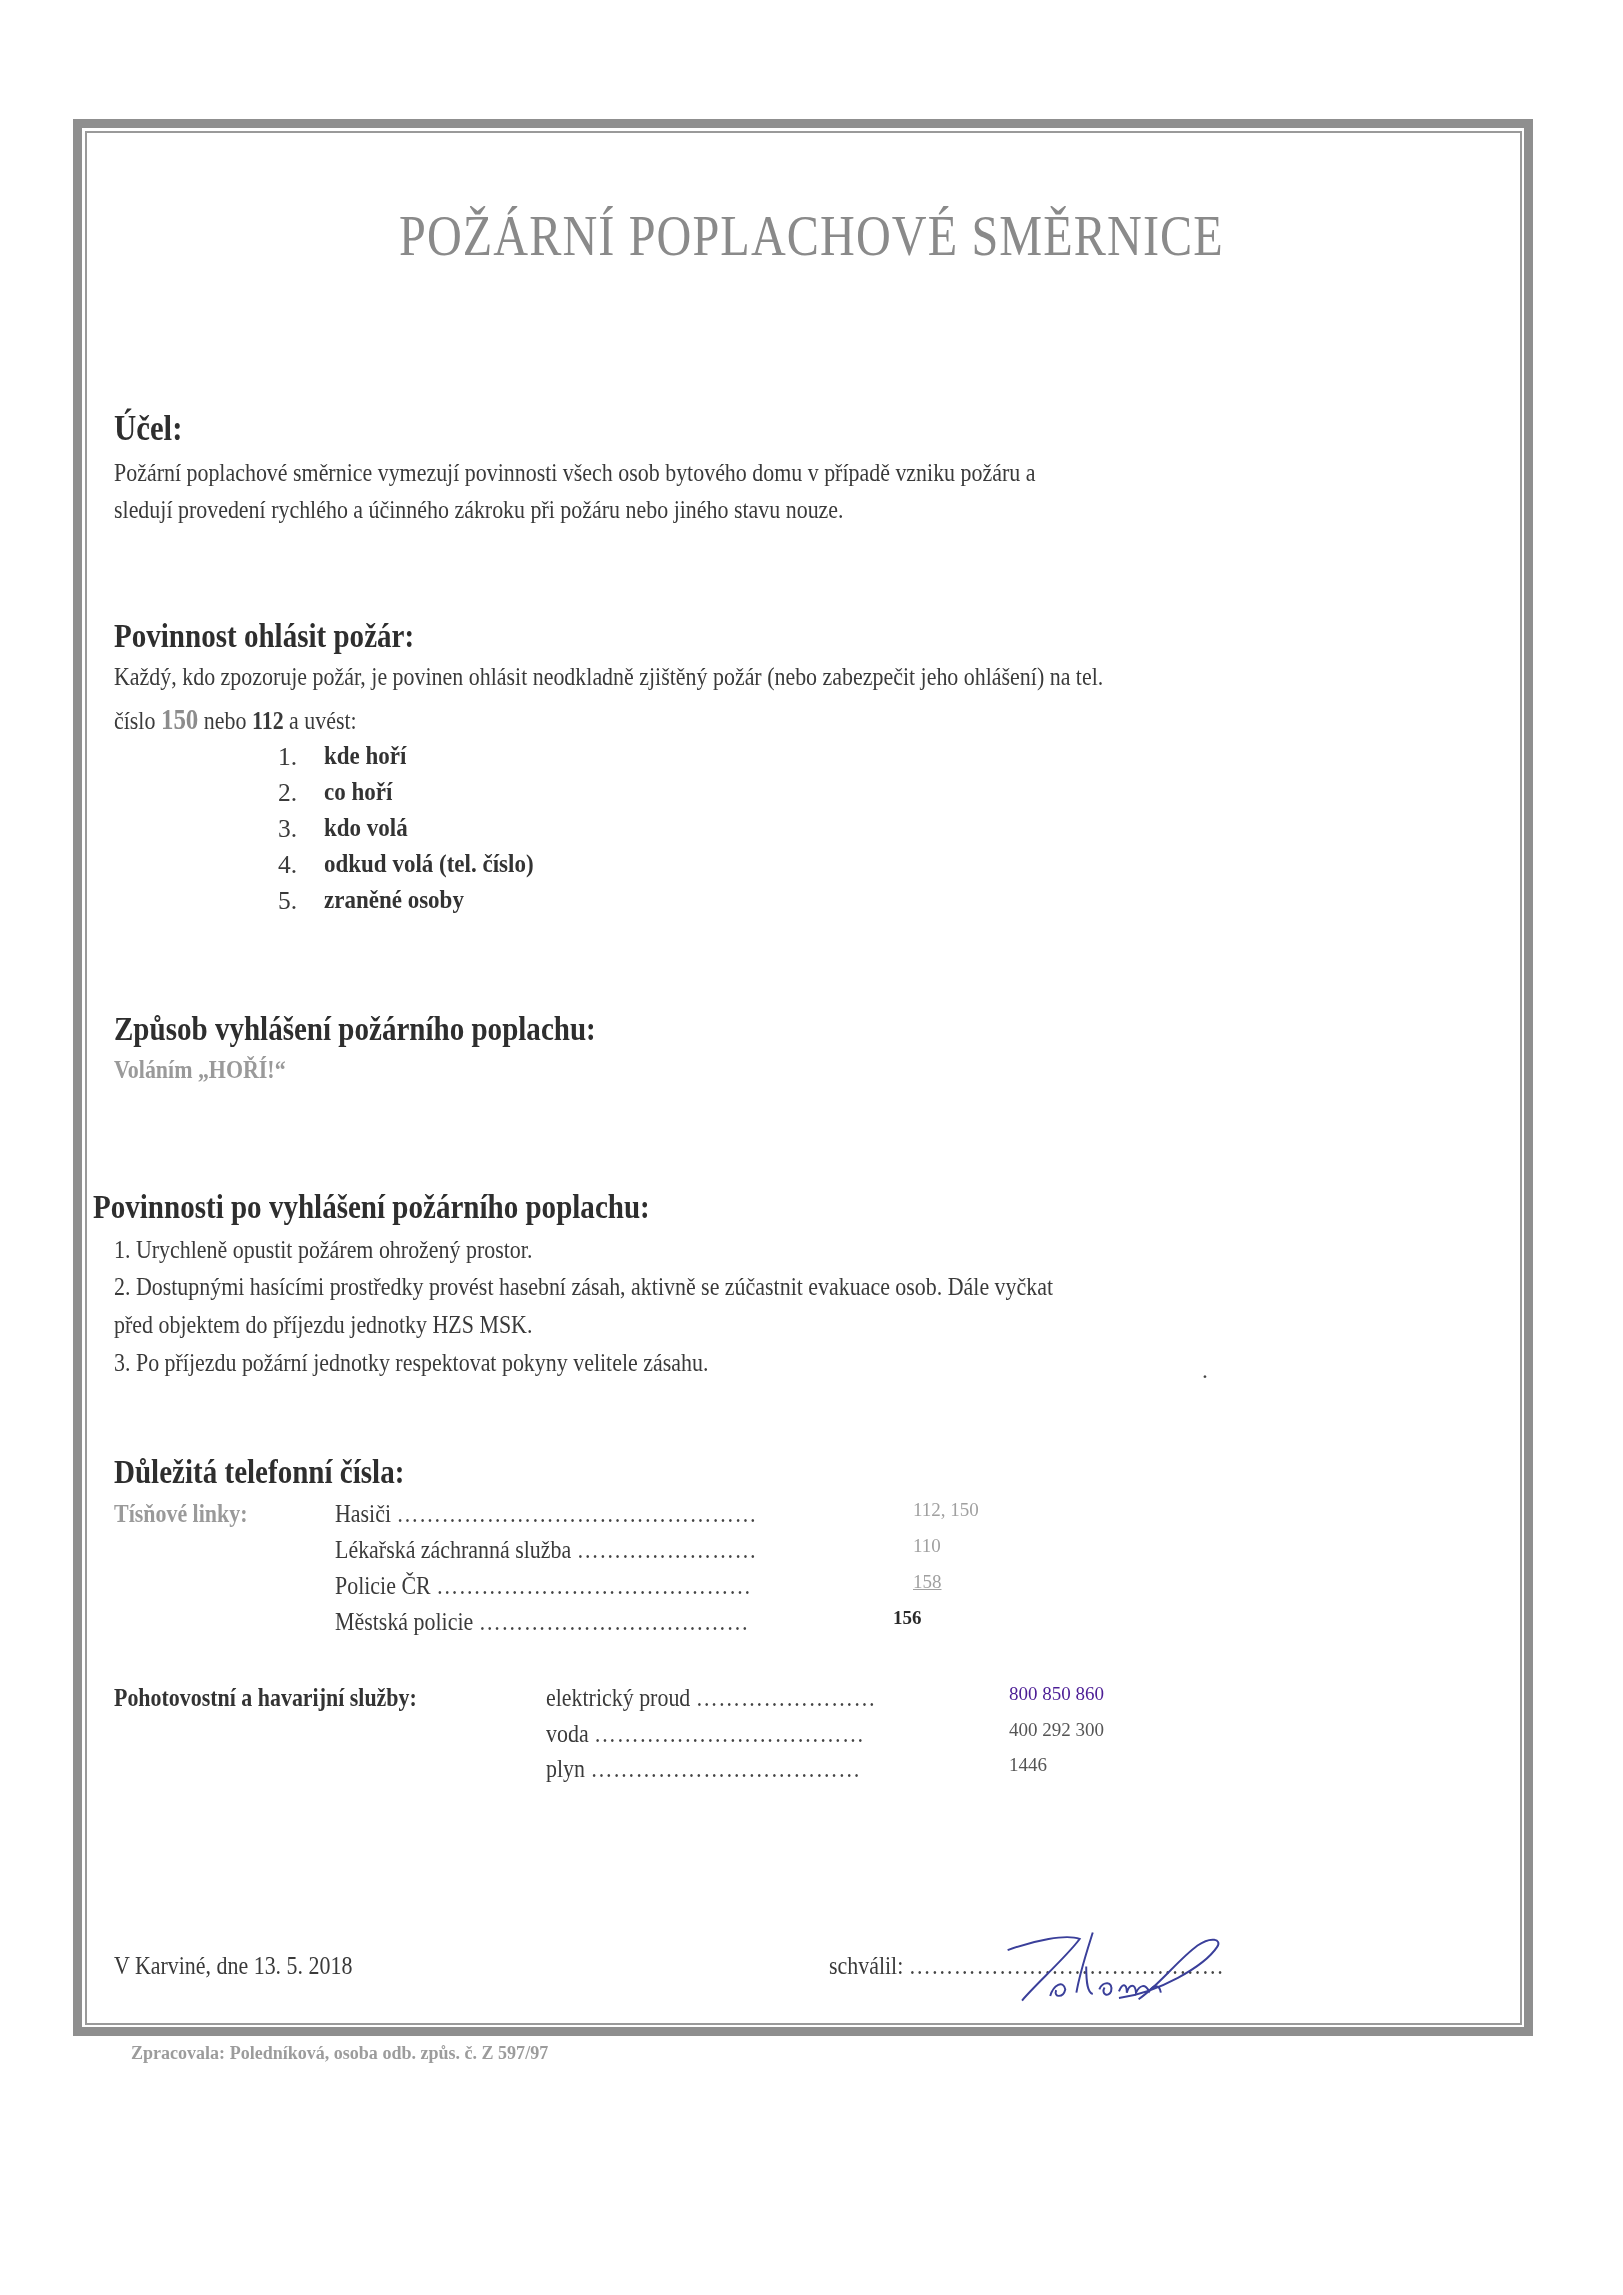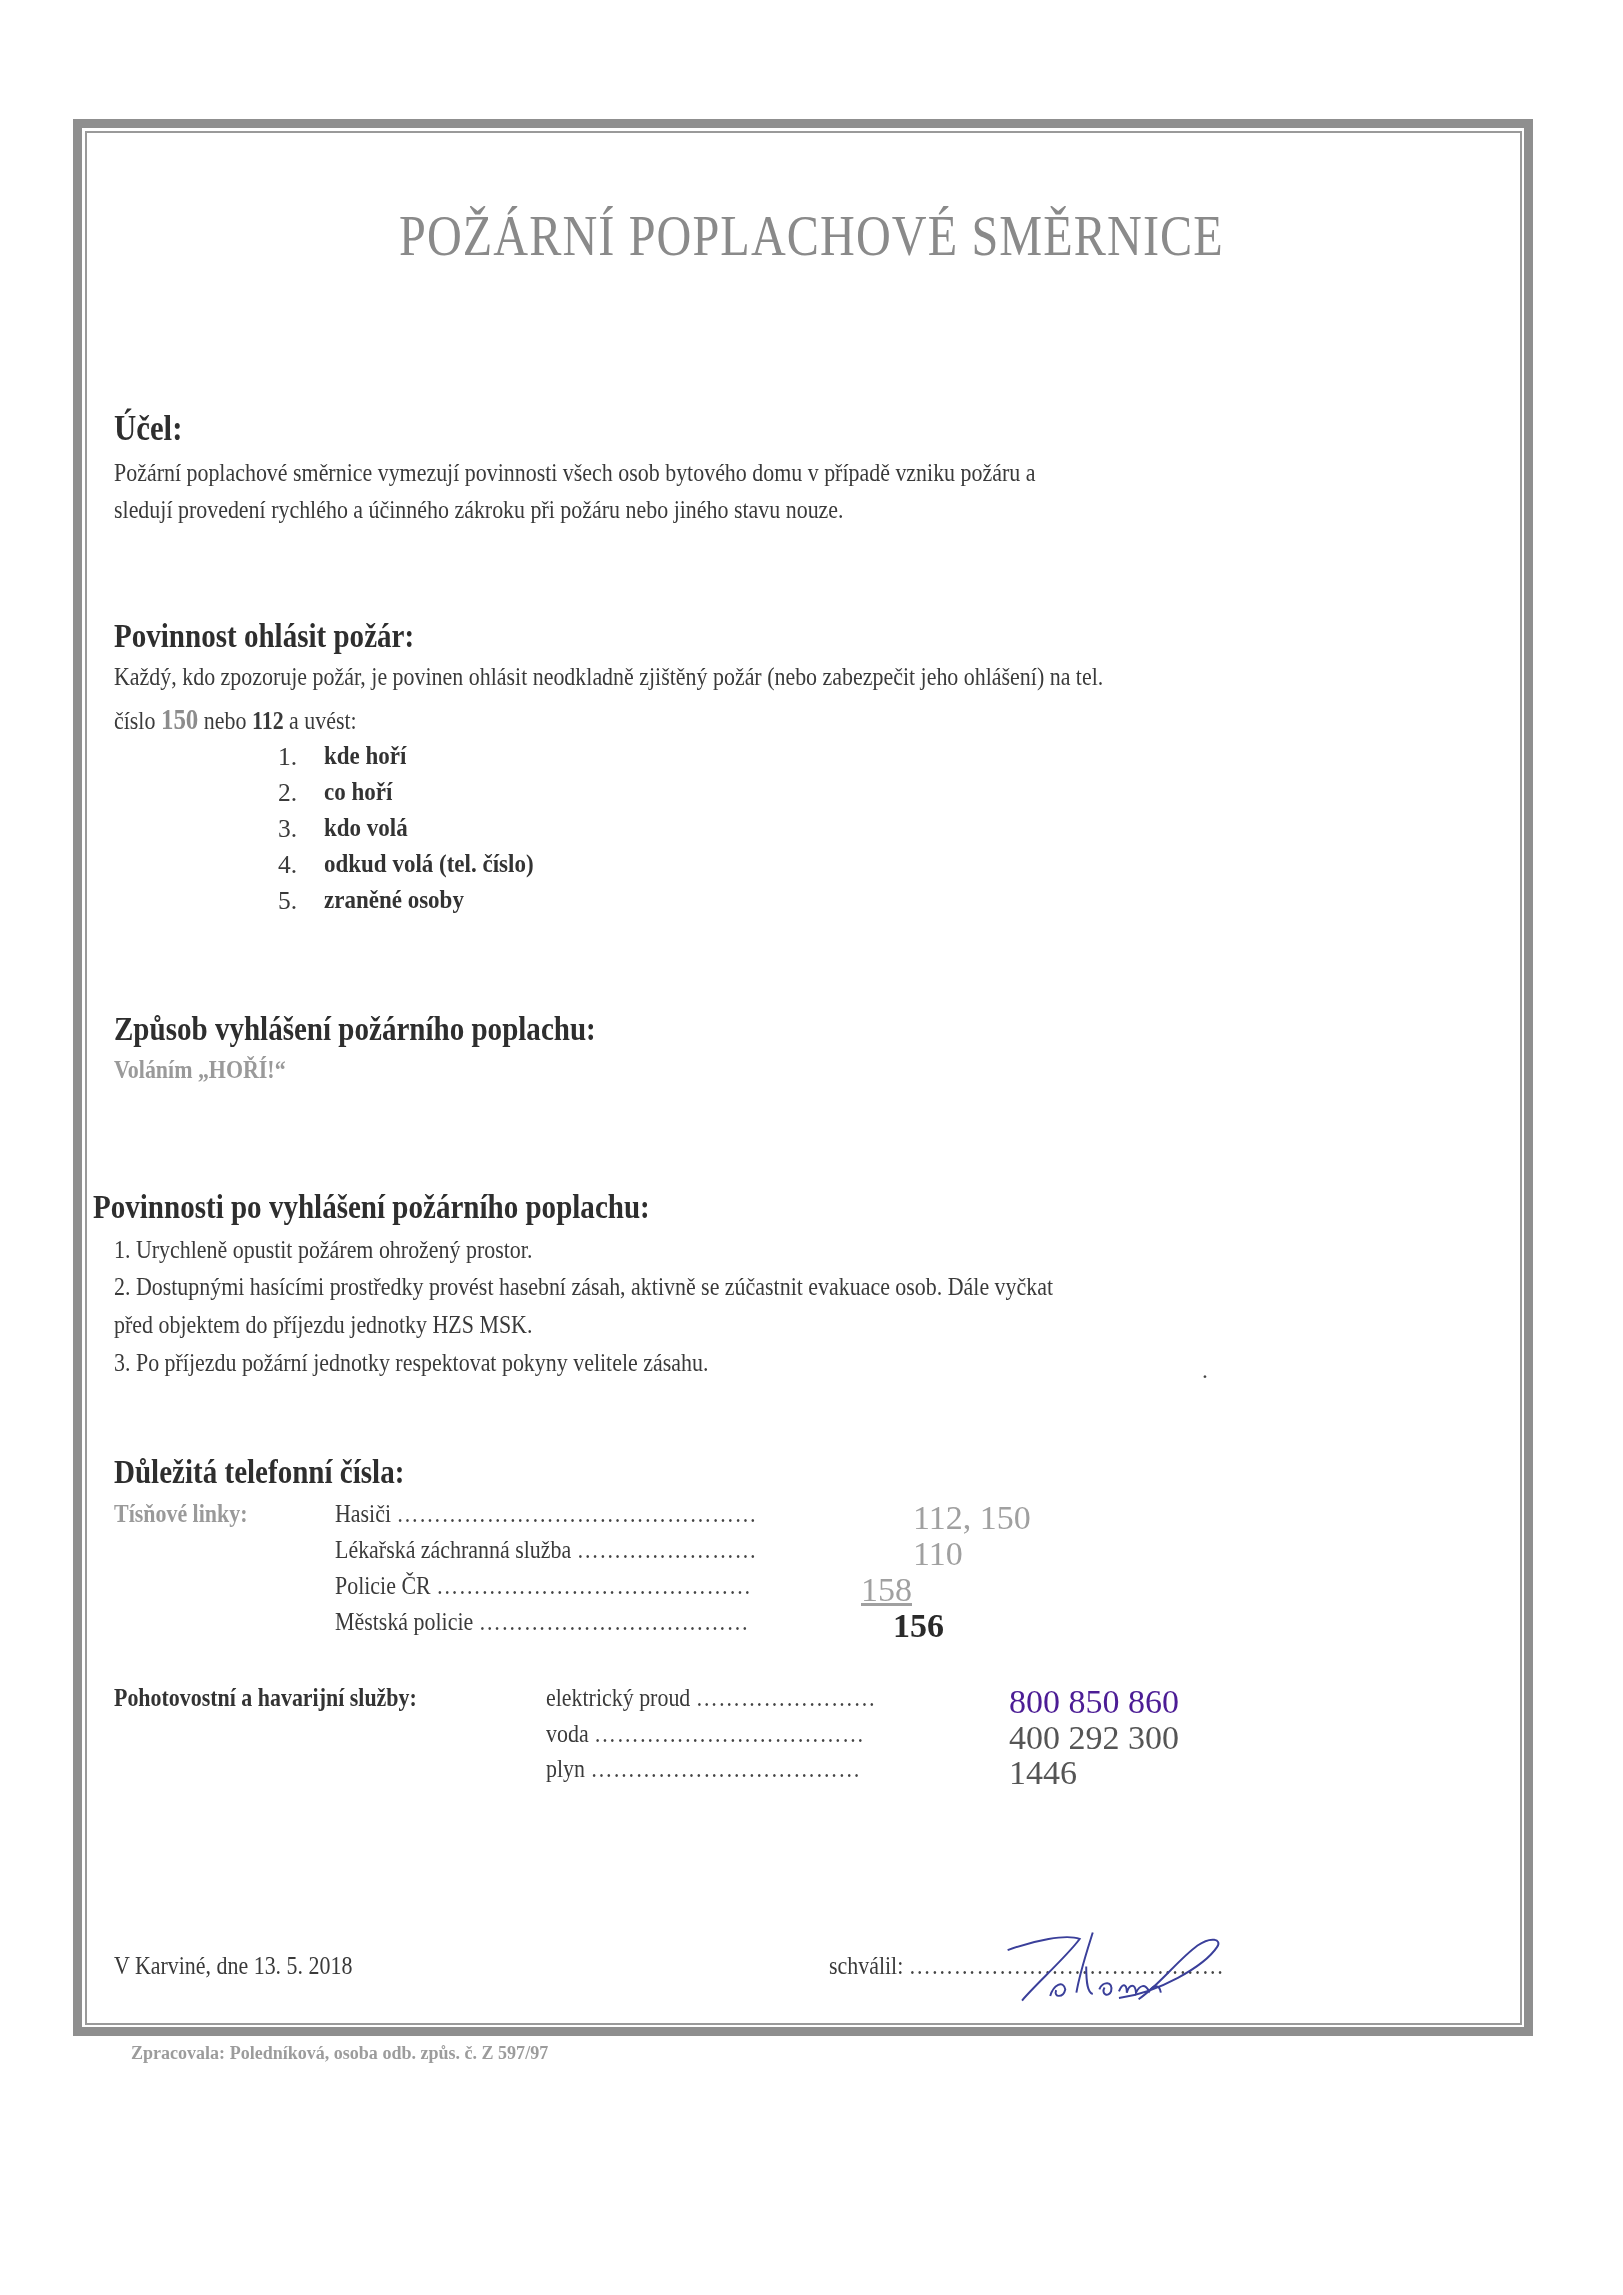--- a/index.html
+++ b/index.html
@@ -18,21 +18,21 @@
 
   .h { font-weight: bold; font-size: 33px; color: #2e2e2e; transform: scaleX(0.88); transform-origin: 0 0; }
   .p { font-size: 25.5px; color: #3a3a3a; transform: scaleX(0.86); transform-origin: 0 0; }
 
   .list-num { font-size: 25.5px; color: #3a3a3a; }
   .list-txt { font-size: 25px; font-weight: bold; color: #333; transform: scaleX(0.92); transform-origin: 0 0; }
 
   .grey-bold { font-weight: bold; color: #9a9a9a; }
   .dots { color: #444; letter-spacing: 0.7px; }
 
-  .num { font-size: 34px; color: #a0a0a0; }
+  .num { font-size: 19px; color: #a0a0a0; }
   .num.dark { color: #2a2a2a; font-weight: bold; }
 
   .footer { font-size: 19.6px; font-weight: bold; color: #9c9c9c; transform: scaleX(0.92); transform-origin: 0 0; }
 
   .sig { position: absolute; left: 988px; top: 1927px; width: 275px; height: 79px; }
 </style>
 </head>
 <body>
 
 <div class="frame-outer"></div>
@@ -90,21 +90,21 @@
   <div class="abs p" style="left:335px; top:1535px;">
     <span>Lékařská záchranná služba</span>
     <span class="dots">……………………</span>
   </div>
   <div class="abs num" style="left:913px; top:1535px;">110</div>
 
   <div class="abs p" style="left:335px; top:1571px;">
     <span>Policie ČR</span>
     <span class="dots">……………………………………</span>
   </div>
-  <div class="abs num" style="left:861px; top:1571px;text-decoration:underline;">158</div>
+  <div class="abs num" style="left:913px; top:1571px;text-decoration:underline;">158</div>
 
   <div class="abs p" style="left:335px; top:1607px;">
     <span>Městská policie</span>
     <span class="dots">………………………………</span>
   </div>
   <div class="abs num dark" style="left:893px; top:1607px;">156</div>
 </div>
 
 <div class="abs p" style="left:114px; top:1683px; font-weight:bold; color:#333;">Pohotovostní a havarijní služby:</div>
 

